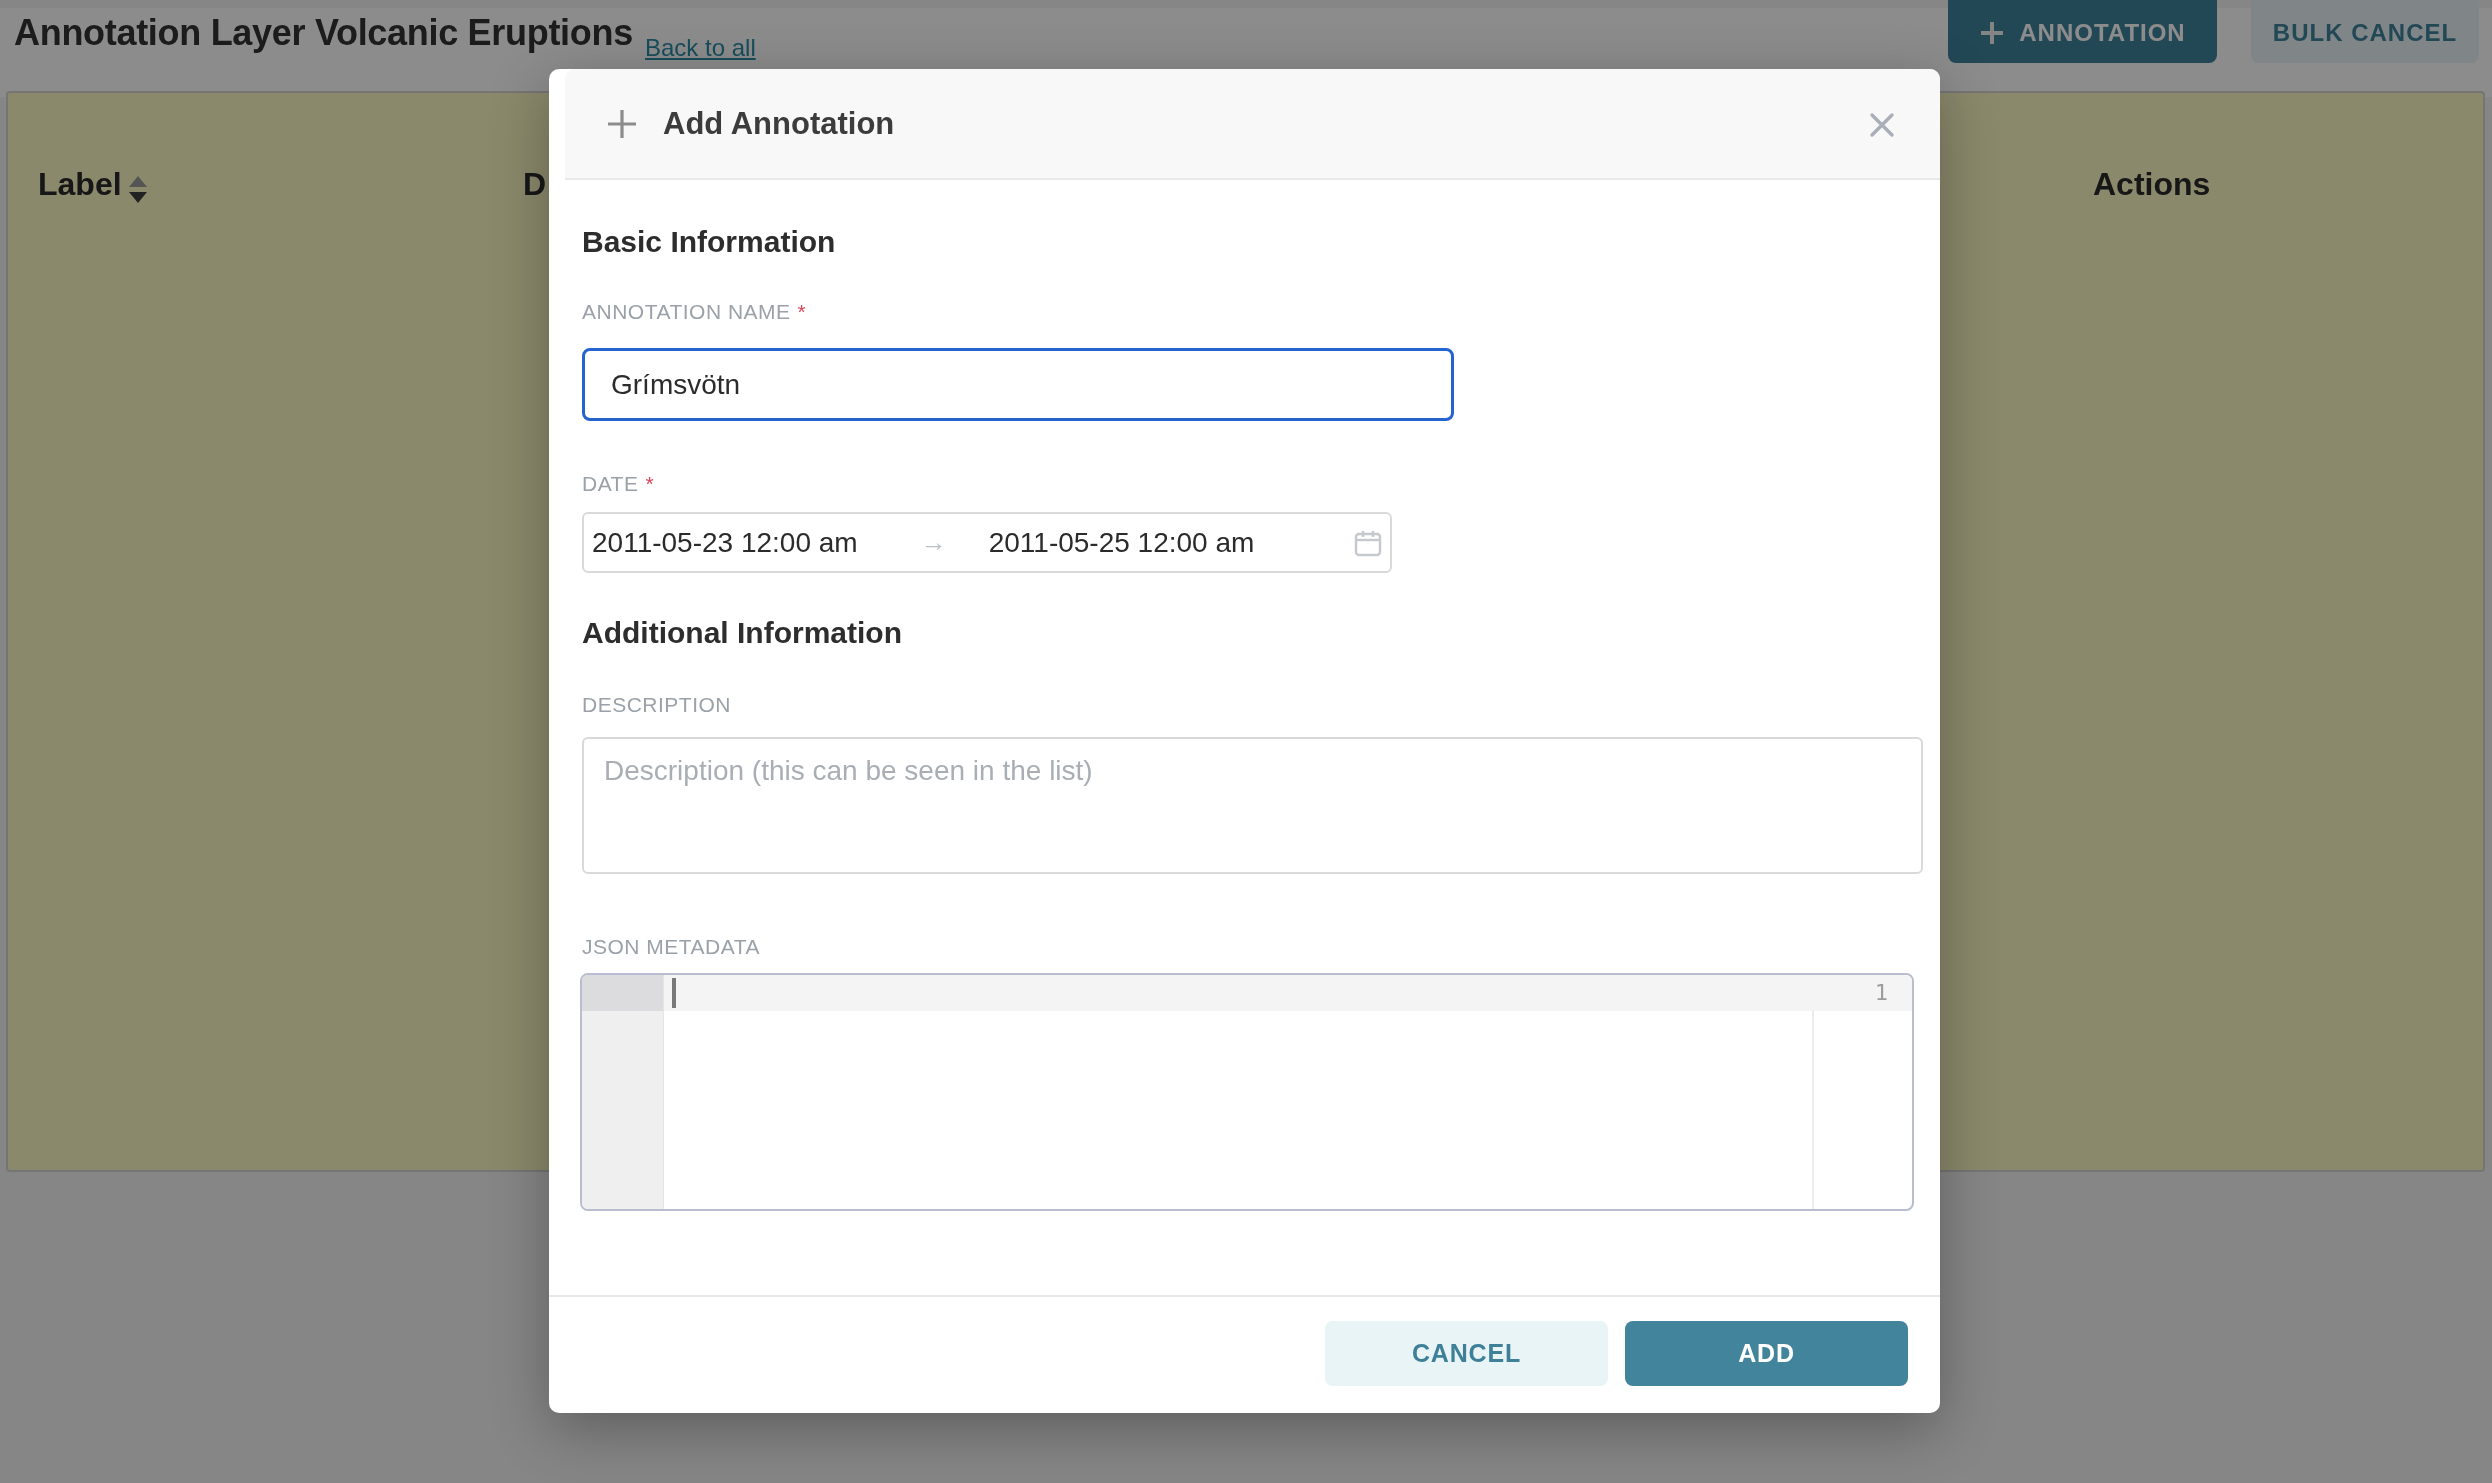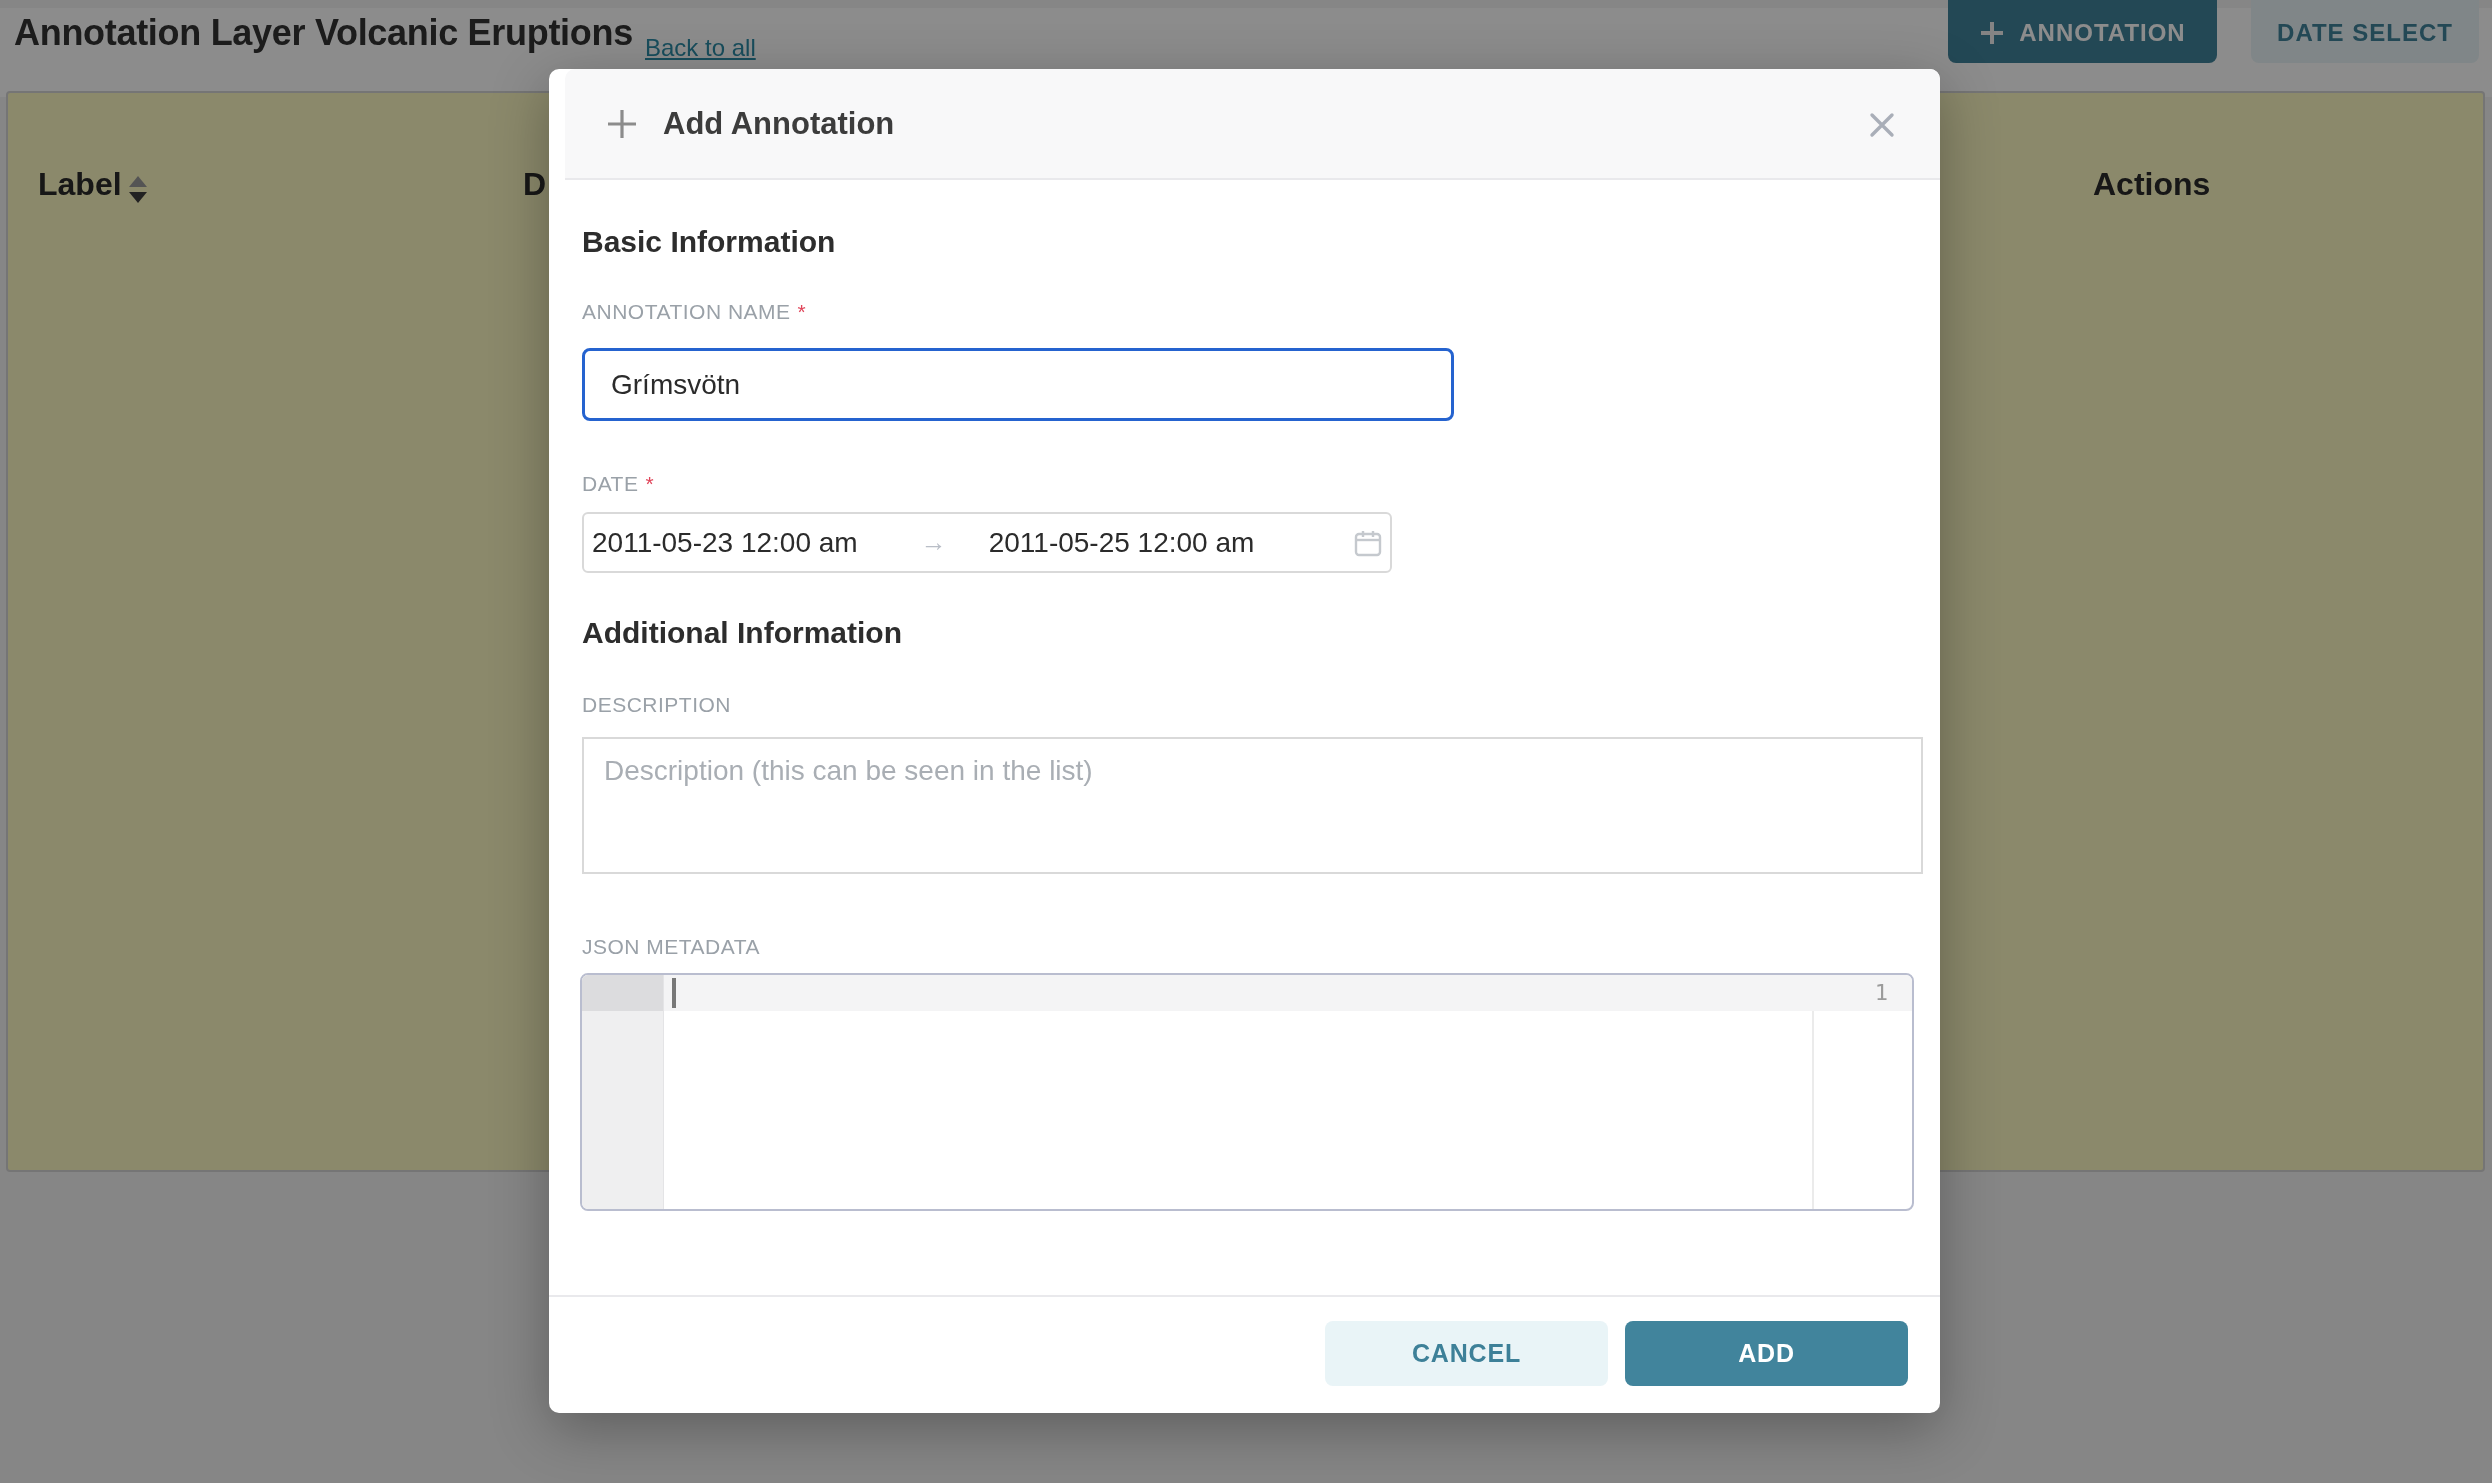--- a/index.html
+++ b/index.html
@@ -40,21 +40,21 @@
   .req { color:#e0455a; margin-left:7px; }
   .name-input { position:absolute; left:33px; top:279px; width:872px; height:73px; box-sizing:border-box;
                 border:3px solid #2563cf; border-radius:8px; padding:0 26px; font-size:28px; color:#2b2b2b;
                 font-family:"Liberation Sans","DejaVu Sans",sans-serif; outline:none; }
   .date-box { position:absolute; left:33px; top:443px; width:810px; height:61px; box-sizing:border-box;
               border:2px solid #d9d9d9; border-radius:6px; display:flex; align-items:center;
               padding:0 8px; font-size:28px; color:#2b2b2b; cursor:pointer; background:#fff; }
   .date-arrow { color:#b9bec7; font-size:26px; margin-left:63px; margin-right:42px; }
   .cal-icon { margin-left:auto; display:flex; }
   .desc-area { position:absolute; left:33px; top:668px; width:1341px; height:137px; box-sizing:border-box;
-               border:2px solid #d9d9d9; border-radius:0; padding:16px 20px; font-size:28px; color:#2b2b2b;
+               border:2px solid #d9d9d9; border-radius:6px; padding:16px 20px; font-size:28px; color:#2b2b2b;
                font-family:"Liberation Sans","DejaVu Sans",sans-serif; resize:none; outline:none; }
   .desc-area::placeholder { color:#a9aeb4; }
   .json-editor { position:absolute; left:31px; top:904px; width:1334px; height:238px; box-sizing:border-box;
                  background:#ffffff; border:2px solid #b9bdcf; border-radius:8px; overflow:hidden; cursor:text; }
   .gutter { position:absolute; left:0; top:0; bottom:0; width:81px; background:#efeff0; border-right:1px solid #e4e4e6; }
   .gutter-active { position:absolute; left:0; top:0; width:81px; height:36px; background:#dcdcde; }
   .line-num { position:absolute; top:5px; right:24px; font-size:22px; color:#9b9b9b; font-family:"DejaVu Sans Mono",monospace; }
   .active-line { position:absolute; left:82px; right:0; top:0; height:36px; background:#f4f4f5; }
   .cursor-bar { position:absolute; left:90px; top:3px; width:4px; height:30px; background:#787878; }
   .print-margin { position:absolute; left:1230px; top:36px; bottom:0; width:2px; background:#ebebeb; }
@@ -72,21 +72,21 @@
   <div class="page-header">
     <div class="page-title">Annotation Layer Volcanic Eruptions</div>
     <a class="back-link">Back to all</a>
     <button class="top-btn btn-annotation">
       <svg width="26" height="26" viewBox="0 0 26 26">
           <path d="M13 2v22M2 13h22" stroke="#f0f0f0" stroke-width="4"></path>
         </svg>
       <span>ANNOTATION</span>
     </button>
     <button class="top-btn btn-bulk">
-      <span>DATE SELECT</span>
+      <span>BULK CANCEL</span>
     </button>
   </div>
 
   <div class="card">
     <div class="th th-label">Label</div>
     <div class="caret caret-up"></div>
     <div class="caret caret-down"></div>
     <div class="th th-desc">D</div>
     <div class="th th-actions">Actions</div>
   </div>

